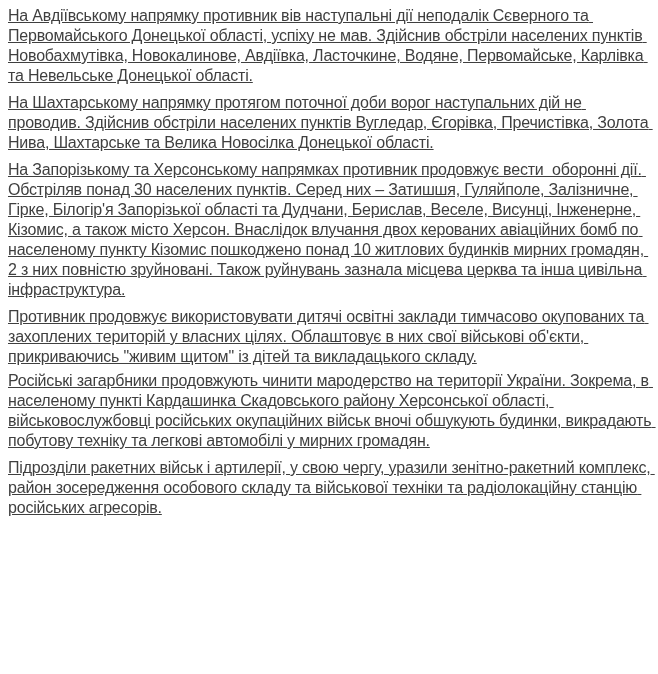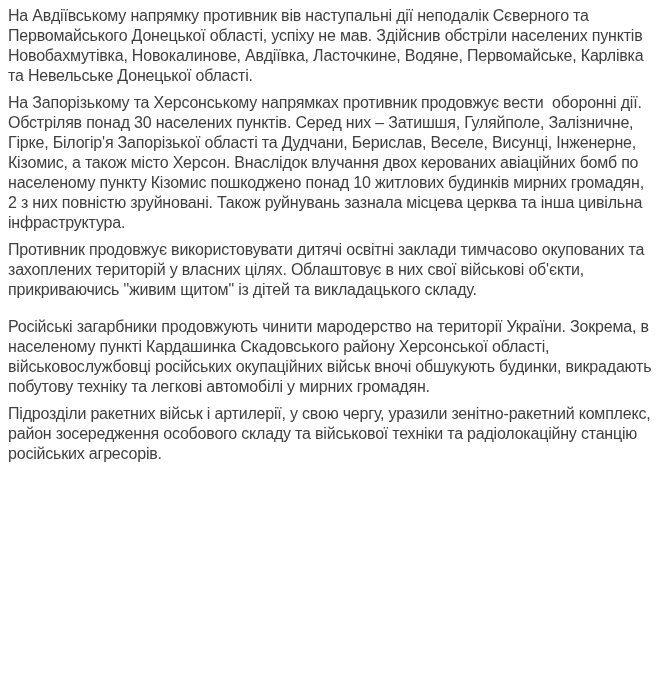--- a/index.html
+++ b/index.html
@@ -20,27 +20,29 @@
     font-family: "Liberation Sans", sans-serif;
     font-size: 16px;
     line-height: 20px;
     color: #3f3f3f;
     letter-spacing: -0.2px;
     background: #ffffff;
   }
   .doc p {
     margin: 0 0 7px 0;
     white-space: pre-wrap;
+    text-decoration: underline;
   }
   .doc p.tight {
-    margin-bottom: 17px;
+    margin-bottom: 4px;
   }
 </style>
 </head>
 <body>
 
 <div class="doc">
   <p>На Авдіївському напрямку противник вів наступальні дії неподалік Сєверного та Первомайського Донецької області, успіху не мав. Здійснив обстріли населених пунктів Новобахмутівка, Новокалинове, Авдіївка, Ласточкине, Водяне, Первомайське, Карлівка та Невельське Донецької області.</p>
+  <p>На Шахтарському напрямку протягом поточної доби ворог наступальних дій не проводив. Здійснив обстріли населених пунктів Вугледар, Єгорівка, Пречистівка, Золота Нива, Шахтарське та Велика Новосілка Донецької області.</p>
   <p>На Запорізькому та Херсонському напрямках противник продовжує вести  оборонні дії. Обстріляв понад 30 населених пунктів. Серед них – Затишшя, Гуляйполе, Залізничне, Гірке, Білогір'я Запорізької області та Дудчани, Берислав, Веселе, Висунці, Інженерне, Кізомис, а також місто Херсон. Внаслідок влучання двох керованих авіаційних бомб по населеному пункту Кізомис пошкоджено понад 10 житлових будинків мирних громадян, 2 з них повністю зруйновані. Також руйнувань зазнала місцева церква та інша цивільна інфраструктура.</p>
   <p class="tight">Противник продовжує використовувати дитячі освітні заклади тимчасово окупованих та захоплених територій у власних цілях. Облаштовує в них свої військові об'єкти, прикриваючись "живим щитом" із дітей та викладацького складу.</p>
   <p>Російські загарбники продовжують чинити мародерство на території України. Зокрема, в населеному пункті Кардашинка Скадовського району Херсонської області, військовослужбовці російських окупаційних військ вночі обшукують будинки, викрадають побутову техніку та легкові автомобілі у мирних громадян.</p>
   <p>Підрозділи ракетних військ і артилерії, у свою чергу, уразили зенітно-ракетний комплекс, район зосередження особового складу та військової техніки та радіолокаційну станцію російських агресорів.</p>
 </div>
 
 </body></html>

